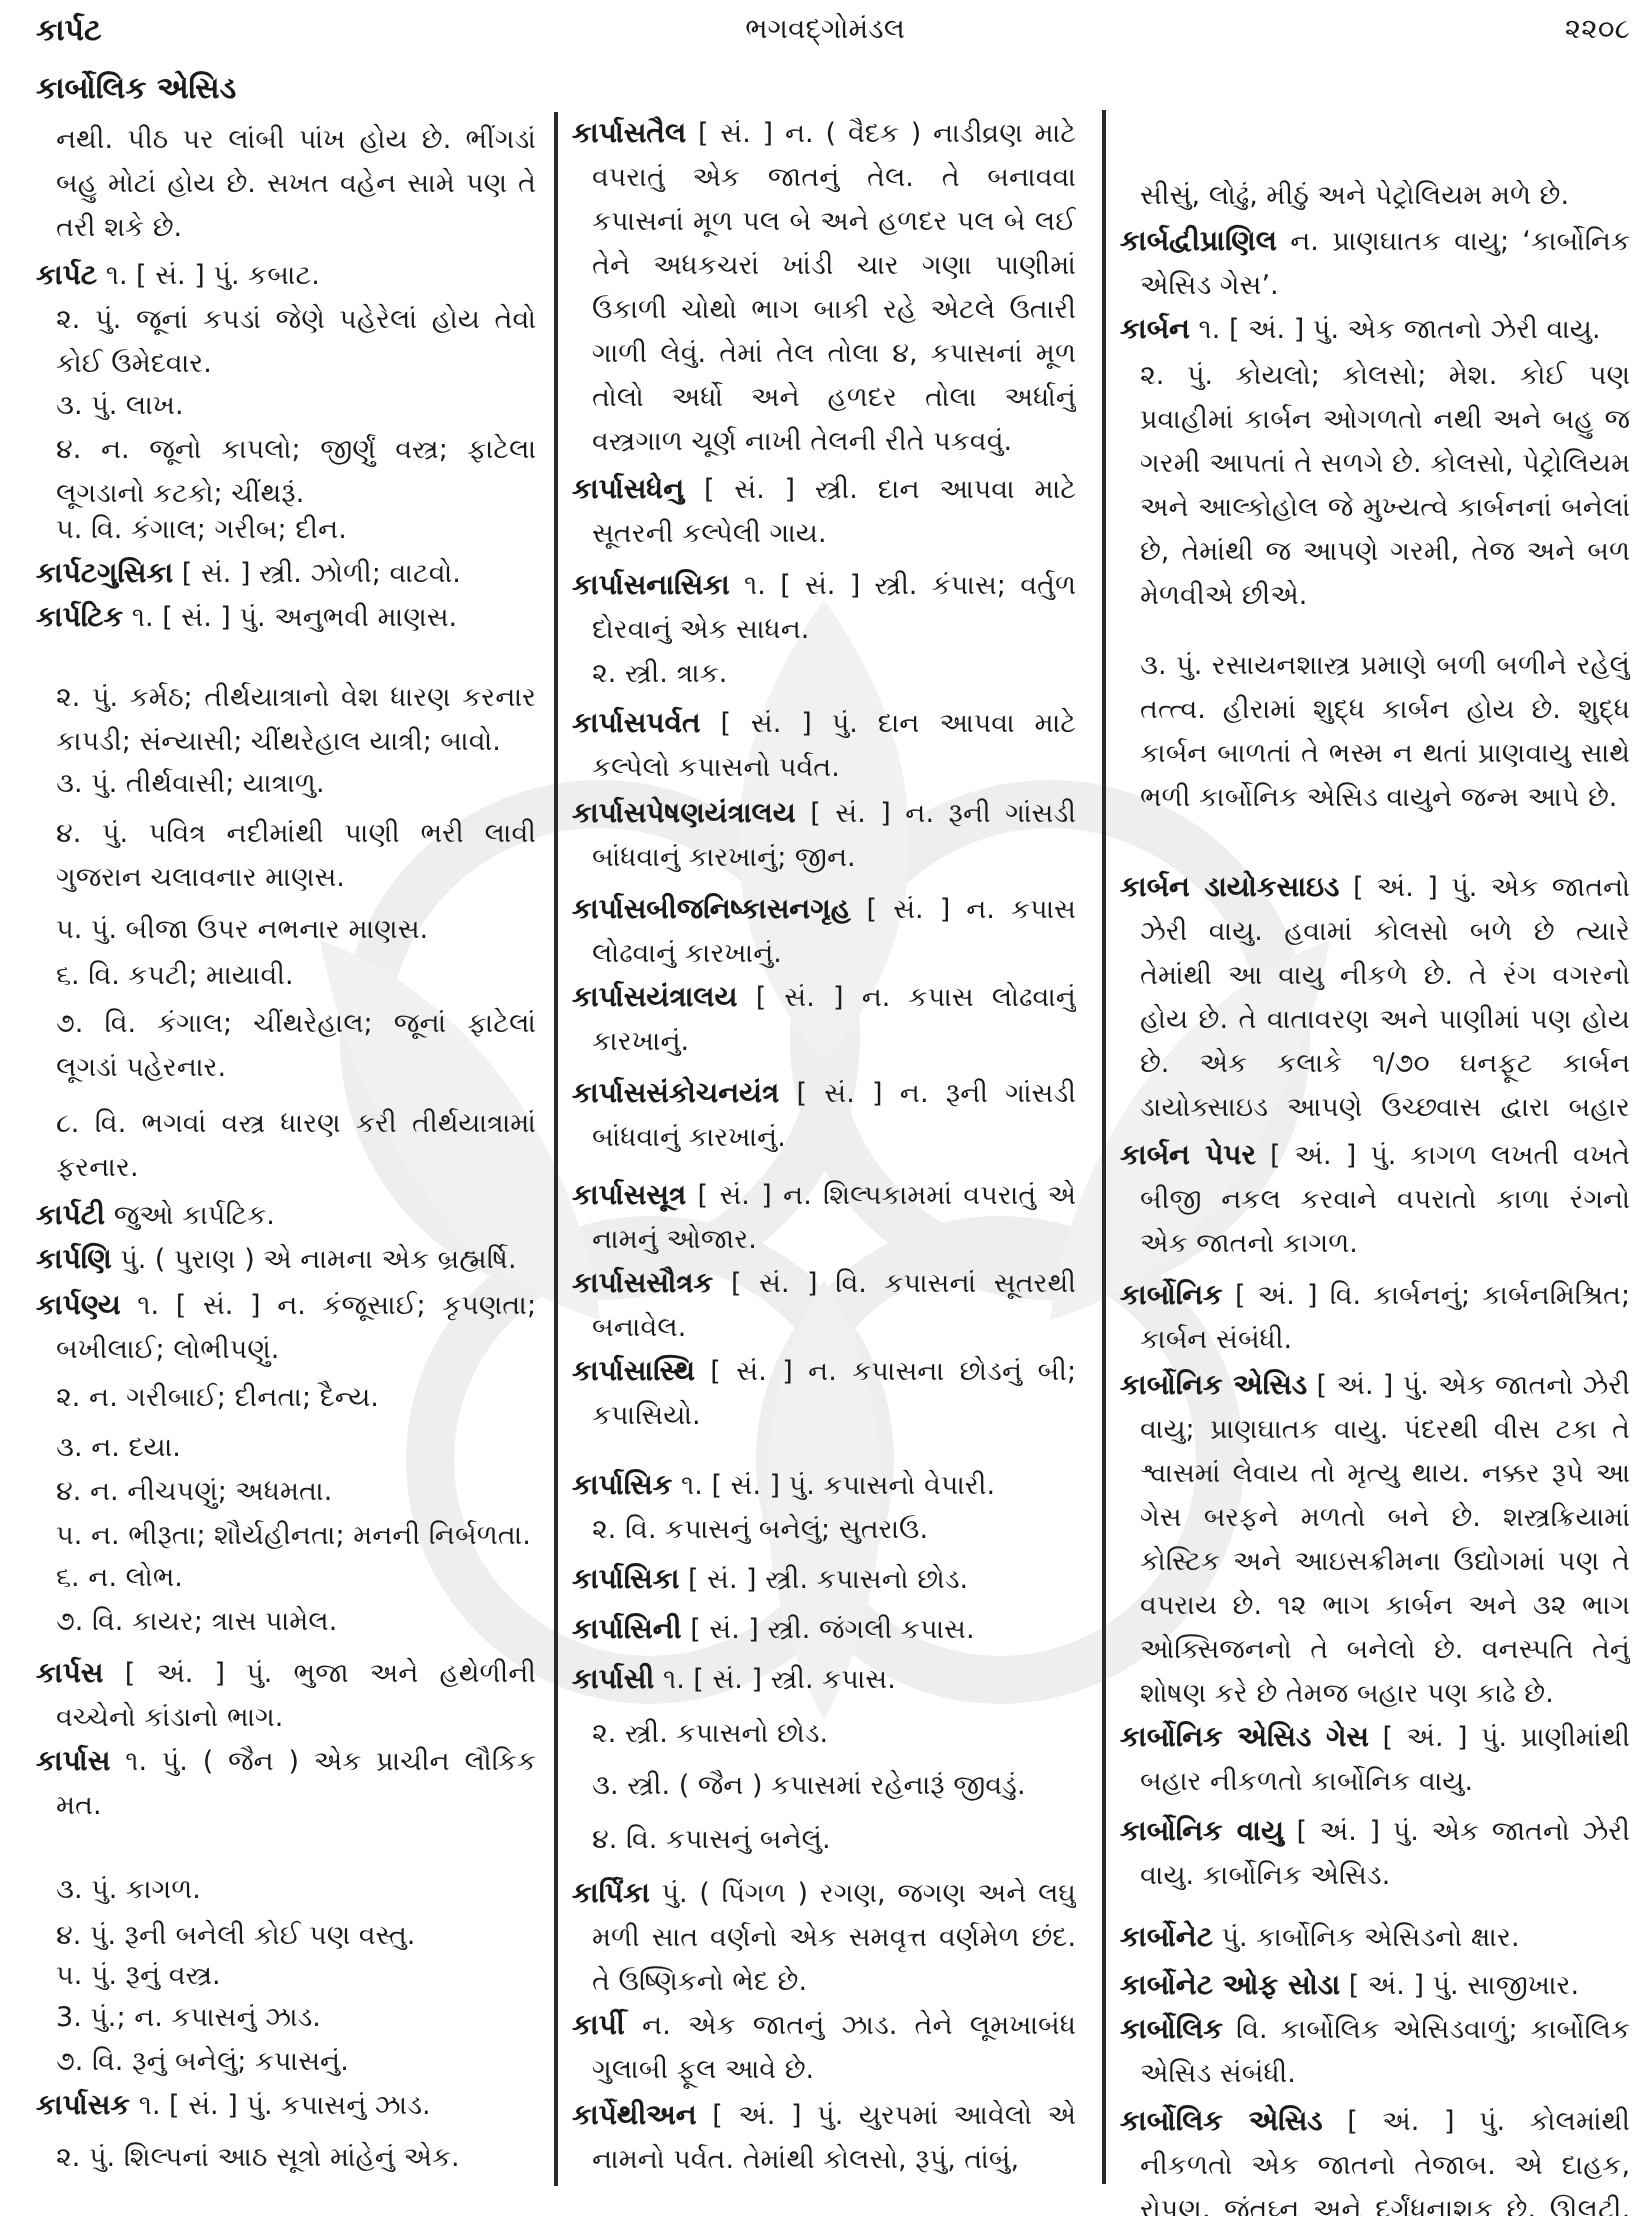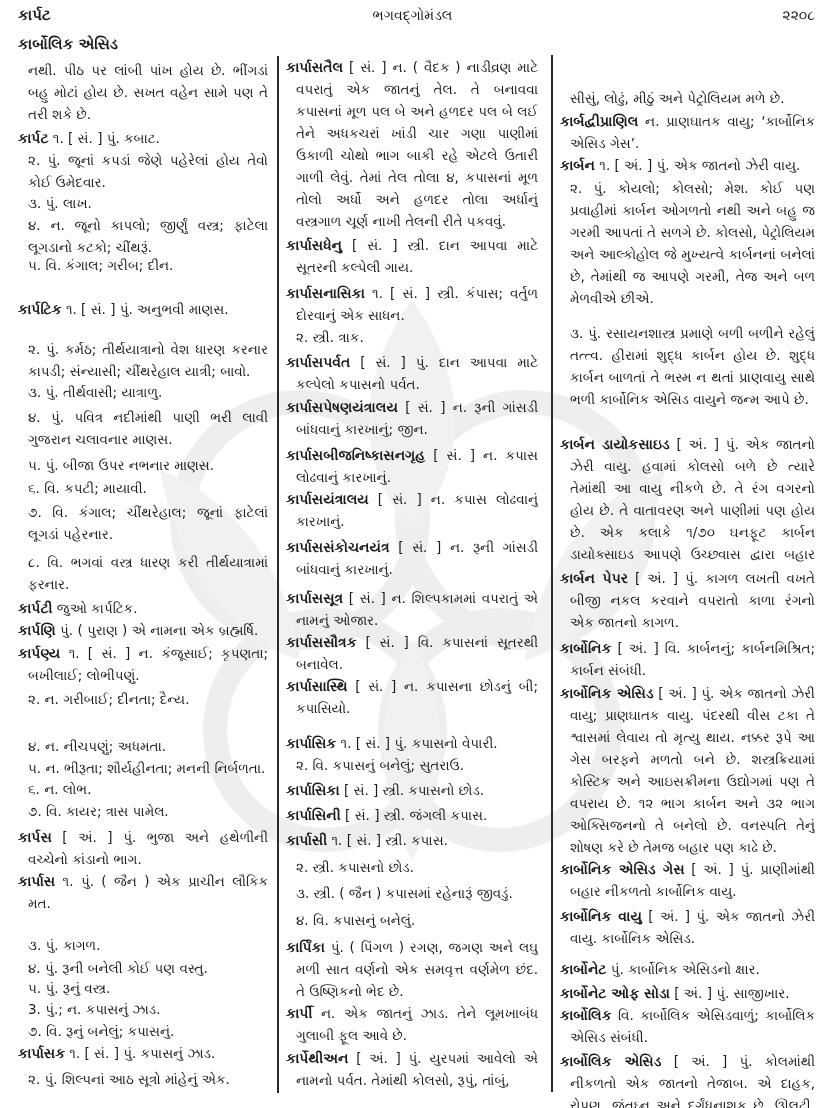--- a/index.html
+++ b/index.html
@@ -46,32 +46,34 @@
 <div class="rule" style="left:277px;top:56px;height:1037px;"></div>
 <div class="rule" style="left:551px;top:55px;height:1037px;"></div>
 
 <div class="col c1">
   <div class="blk ind" style="top:59px;height:66px"><span>નથી. પીઠ પર લાંબી પાંખ હોય છે. ભીંગડાં બહુ મોટાં હોય છે. સખત વહેન સામે પણ તે તરી શકે છે.</span></div>
   <div class="blk hang" style="top:127px;height:22px"><b>કાર્પટ</b> <span>૧. [ સં. ] પું. કબાટ.</span></div>
   <div class="blk ind" style="top:149px;height:44px"><span>૨. પું. જૂનાં કપડાં જેણે પહેરેલાં હોય તેવો કોઈ ઉમેદવાર.</span></div>
   <div class="blk ind" style="top:192px;height:22px"><span>૩. પું. લાખ.</span></div>
   <div class="blk ind" style="top:214px;height:44px"><span>૪. ન. જૂનો કાપલો; જીર્ણું વસ્ત્ર; ફાટેલા લૂગડાનો કટકો; ચીંથરૂં.</span></div>
   <div class="blk ind" style="top:254px;height:22px"><span>૫. વિ. કંગાલ; ગરીબ; દીન.</span></div>
+  <div class="blk hang" style="top:276px;height:22px"><b>કાર્પટગુસિકા</b> <span>[ સં. ] સ્ત્રી. ઝોળી; વાટવો.</span></div>
   <div class="blk hang" style="top:298px;height:22px"><b>કાર્પટિક</b> <span>૧. [ સં. ] પું. અનુભવી માણસ.</span></div>
   <div class="blk ind" style="top:338px;height:44px"><span>૨. પું. કર્મઠ; તીર્થયાત્રાનો વેશ ધારણ કરનાર કાપડી; સંન્યાસી; ચીંથરેહાલ યાત્રી; બાવો.</span></div>
   <div class="blk ind" style="top:381px;height:22px"><span>૩. પું. તીર્થવાસી; યાત્રાળુ.</span></div>
   <div class="blk ind" style="top:406px;height:44px"><span>૪. પું. પવિત્ર નદીમાંથી પાણી ભરી લાવી ગુજરાન ચલાવનાર માણસ.</span></div>
   <div class="blk ind" style="top:454px;height:22px"><span>૫. પું. બીજા ઉપર નભનાર માણસ.</span></div>
   <div class="blk ind" style="top:477px;height:22px"><span>૬. વિ. કપટી; માયાવી.</span></div>
   <div class="blk ind" style="top:501px;height:44px"><span>૭. વિ. કંગાલ; ચીંથરેહાલ; જૂનાં ફાટેલાં લૂગડાં પહેરનાર.</span></div>
   <div class="blk ind" style="top:551px;height:44px"><span>૮. વિ. ભગવાં વસ્ત્ર ધારણ કરી તીર્થયાત્રામાં ફરનાર.</span></div>
   <div class="blk hang" style="top:597px;height:22px"><b>કાર્પટી</b> <span>જુઓ કાર્પટિક.</span></div>
   <div class="blk hang" style="top:619px;height:22px"><b>કાર્પણિ</b> <span>પું. ( પુરાણ ) એ નામના એક બ્રહ્મર્ષિ.</span></div>
   <div class="blk hang" style="top:642px;height:44px"><b>કાર્પણ્ય</b> <span>૧. [ સં. ] ન. કંજૂસાઈ; કૃપણતા; બખીલાઈ; લોભીપણું.</span></div>
   <div class="blk ind" style="top:688px;height:22px"><span>૨. ન. ગરીબાઈ; દીનતા; દૈન્ય.</span></div>
+  <div class="blk ind" style="top:713px;height:22px"><span>૩. ન. દયા.</span></div>
   <div class="blk ind" style="top:735px;height:22px"><span>૪. ન. નીચપણું; અધમતા.</span></div>
   <div class="blk ind" style="top:757px;height:22px"><span>૫. ન. ભીરૂતા; શૌર્યહીનતા; મનની નિર્બળતા.</span></div>
   <div class="blk ind" style="top:778px;height:22px"><span>૬. ન. લોભ.</span></div>
   <div class="blk ind" style="top:800px;height:22px"><span>૭. વિ. કાયર; ત્રાસ પામેલ.</span></div>
   <div class="blk hang" style="top:826px;height:44px"><b>કાર્પસ</b> <span>[ અં. ] પું. ભુજા અને હથેળીની વચ્ચેનો કાંડાનો ભાગ.</span></div>
   <div class="blk hang" style="top:870px;height:44px"><b>કાર્પાસ</b> <span>૧. પું. ( જૈન ) એક પ્રાચીન લૌકિક મત.</span></div>
   <div class="blk ind" style="top:934px;height:22px"><span>૩. પું. કાગળ.</span></div>
   <div class="blk ind" style="top:957px;height:22px"><span>૪. પું. રૂની બનેલી કોઈ પણ વસ્તુ.</span></div>
   <div class="blk ind" style="top:977px;height:22px"><span>૫. પું. રૂનું વસ્ત્ર.</span></div>
   <div class="blk ind" style="top:998px;height:22px"><span>3. પું.; ન. કપાસનું ઝાડ.</span></div>

